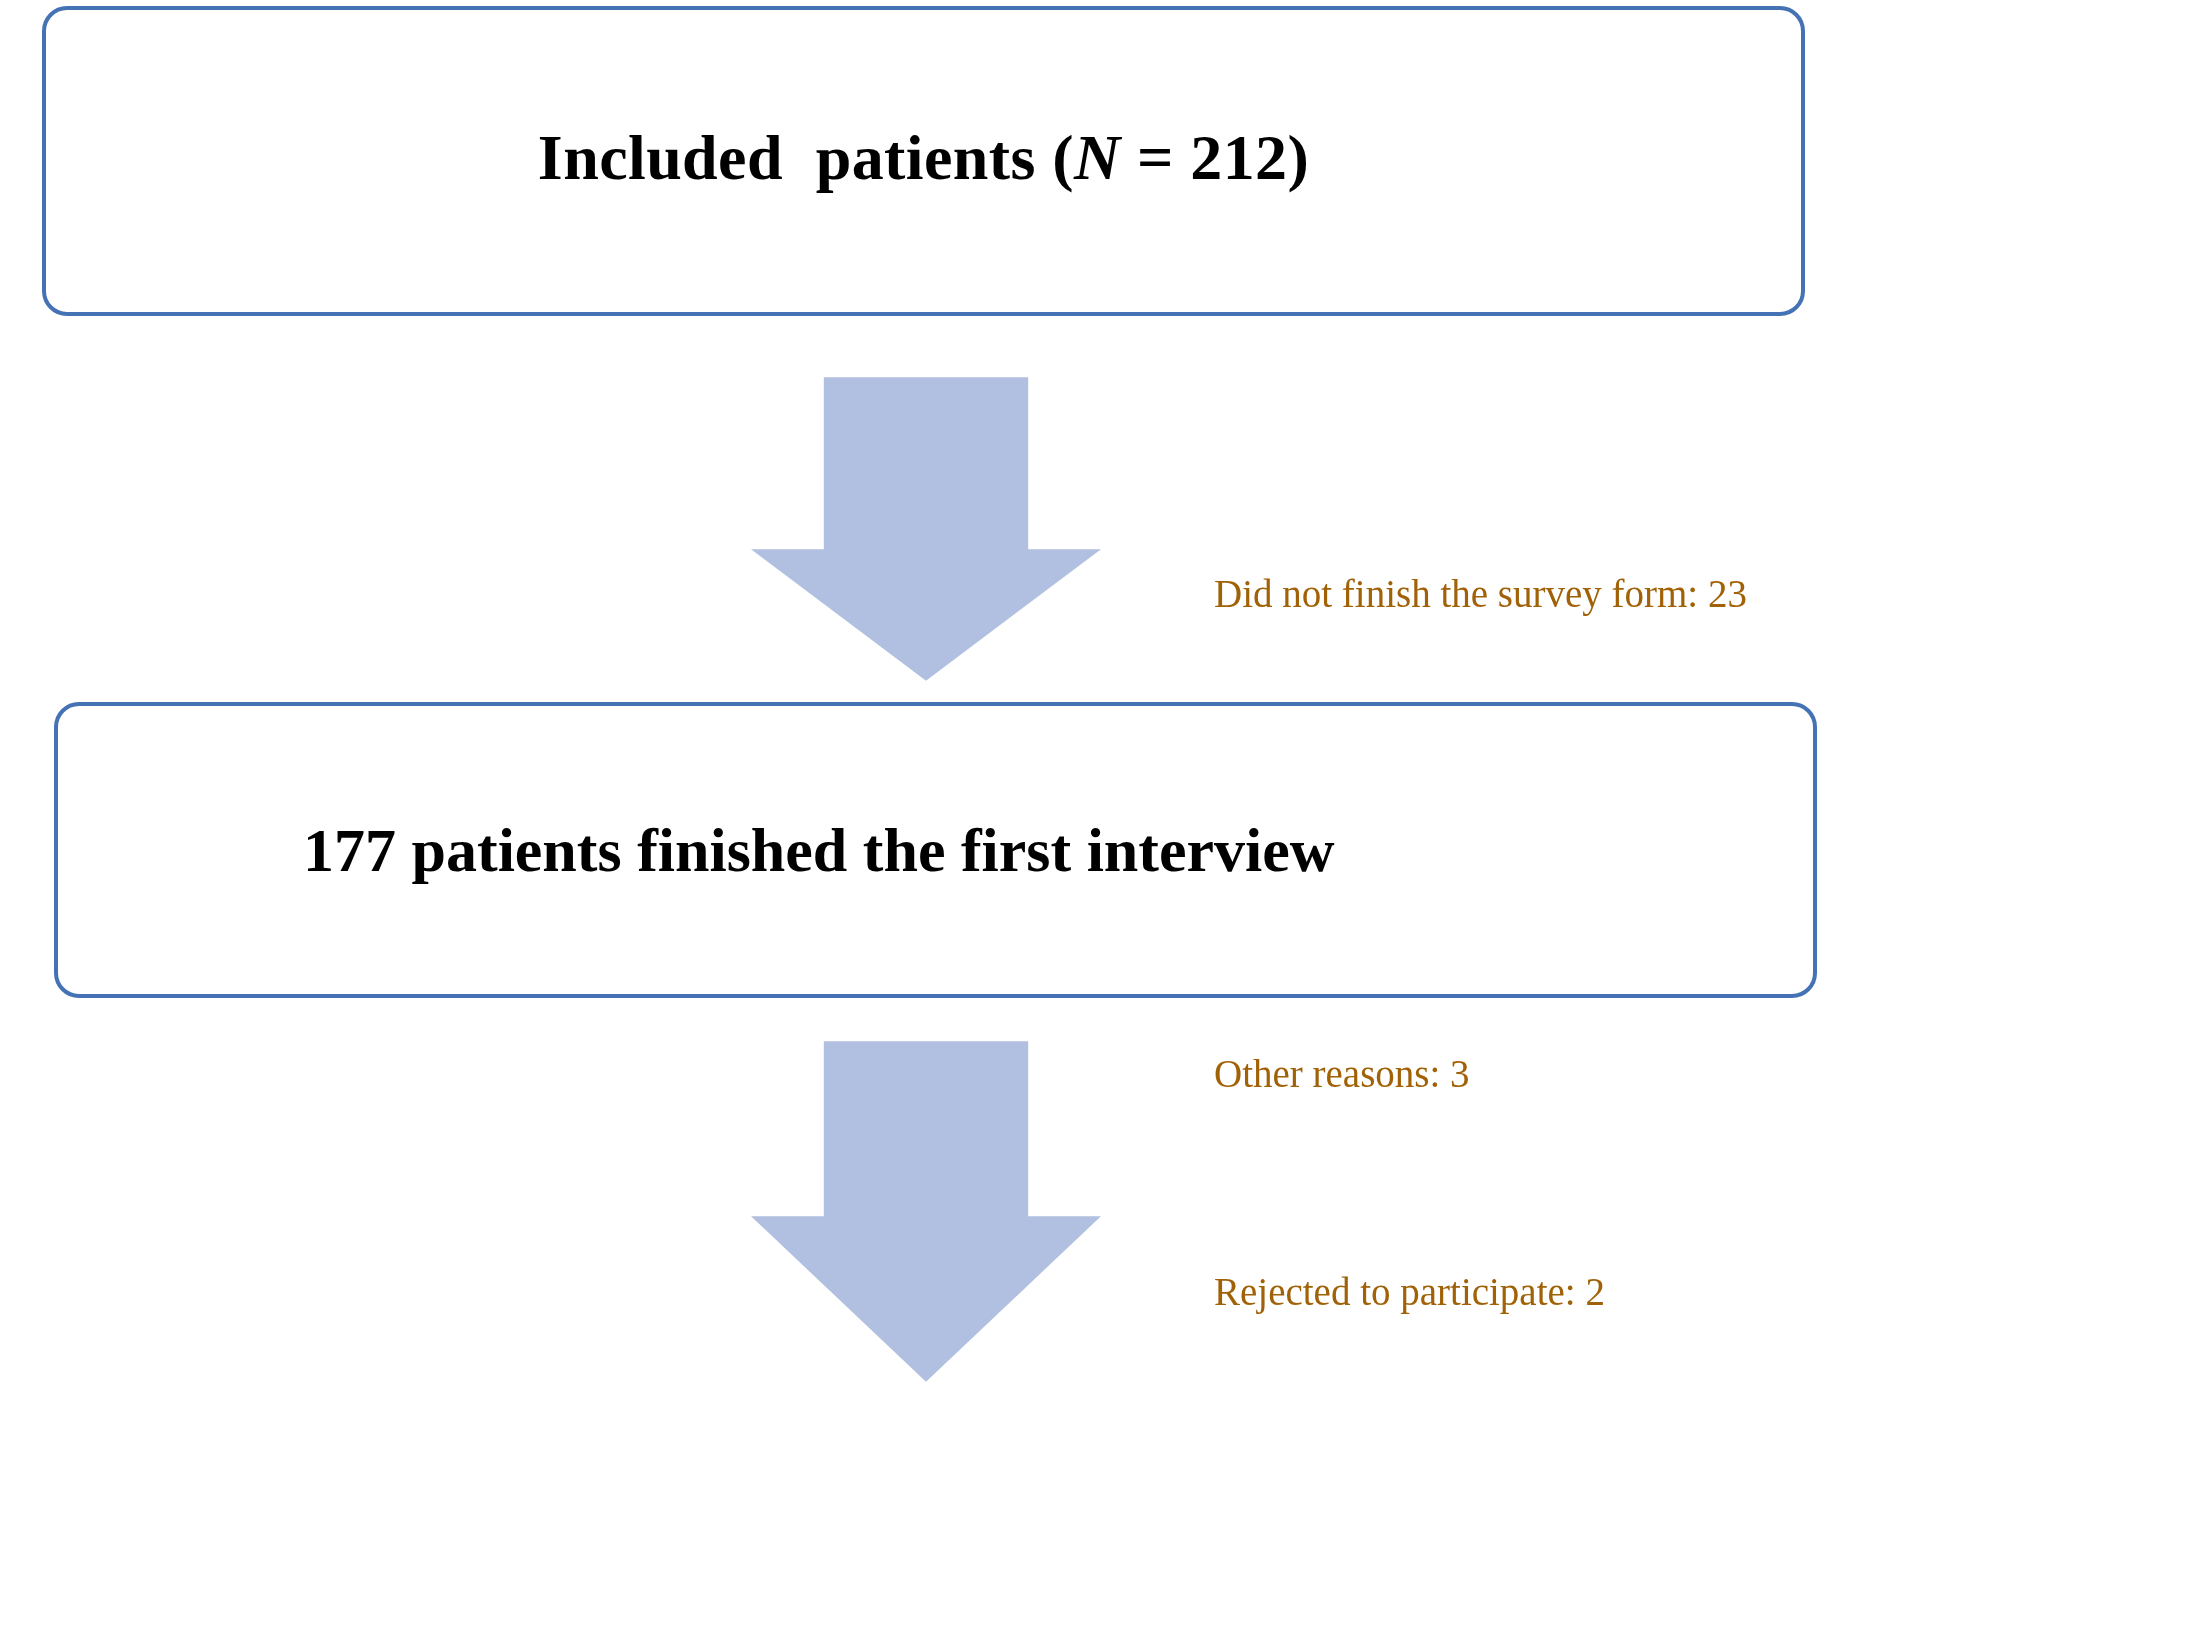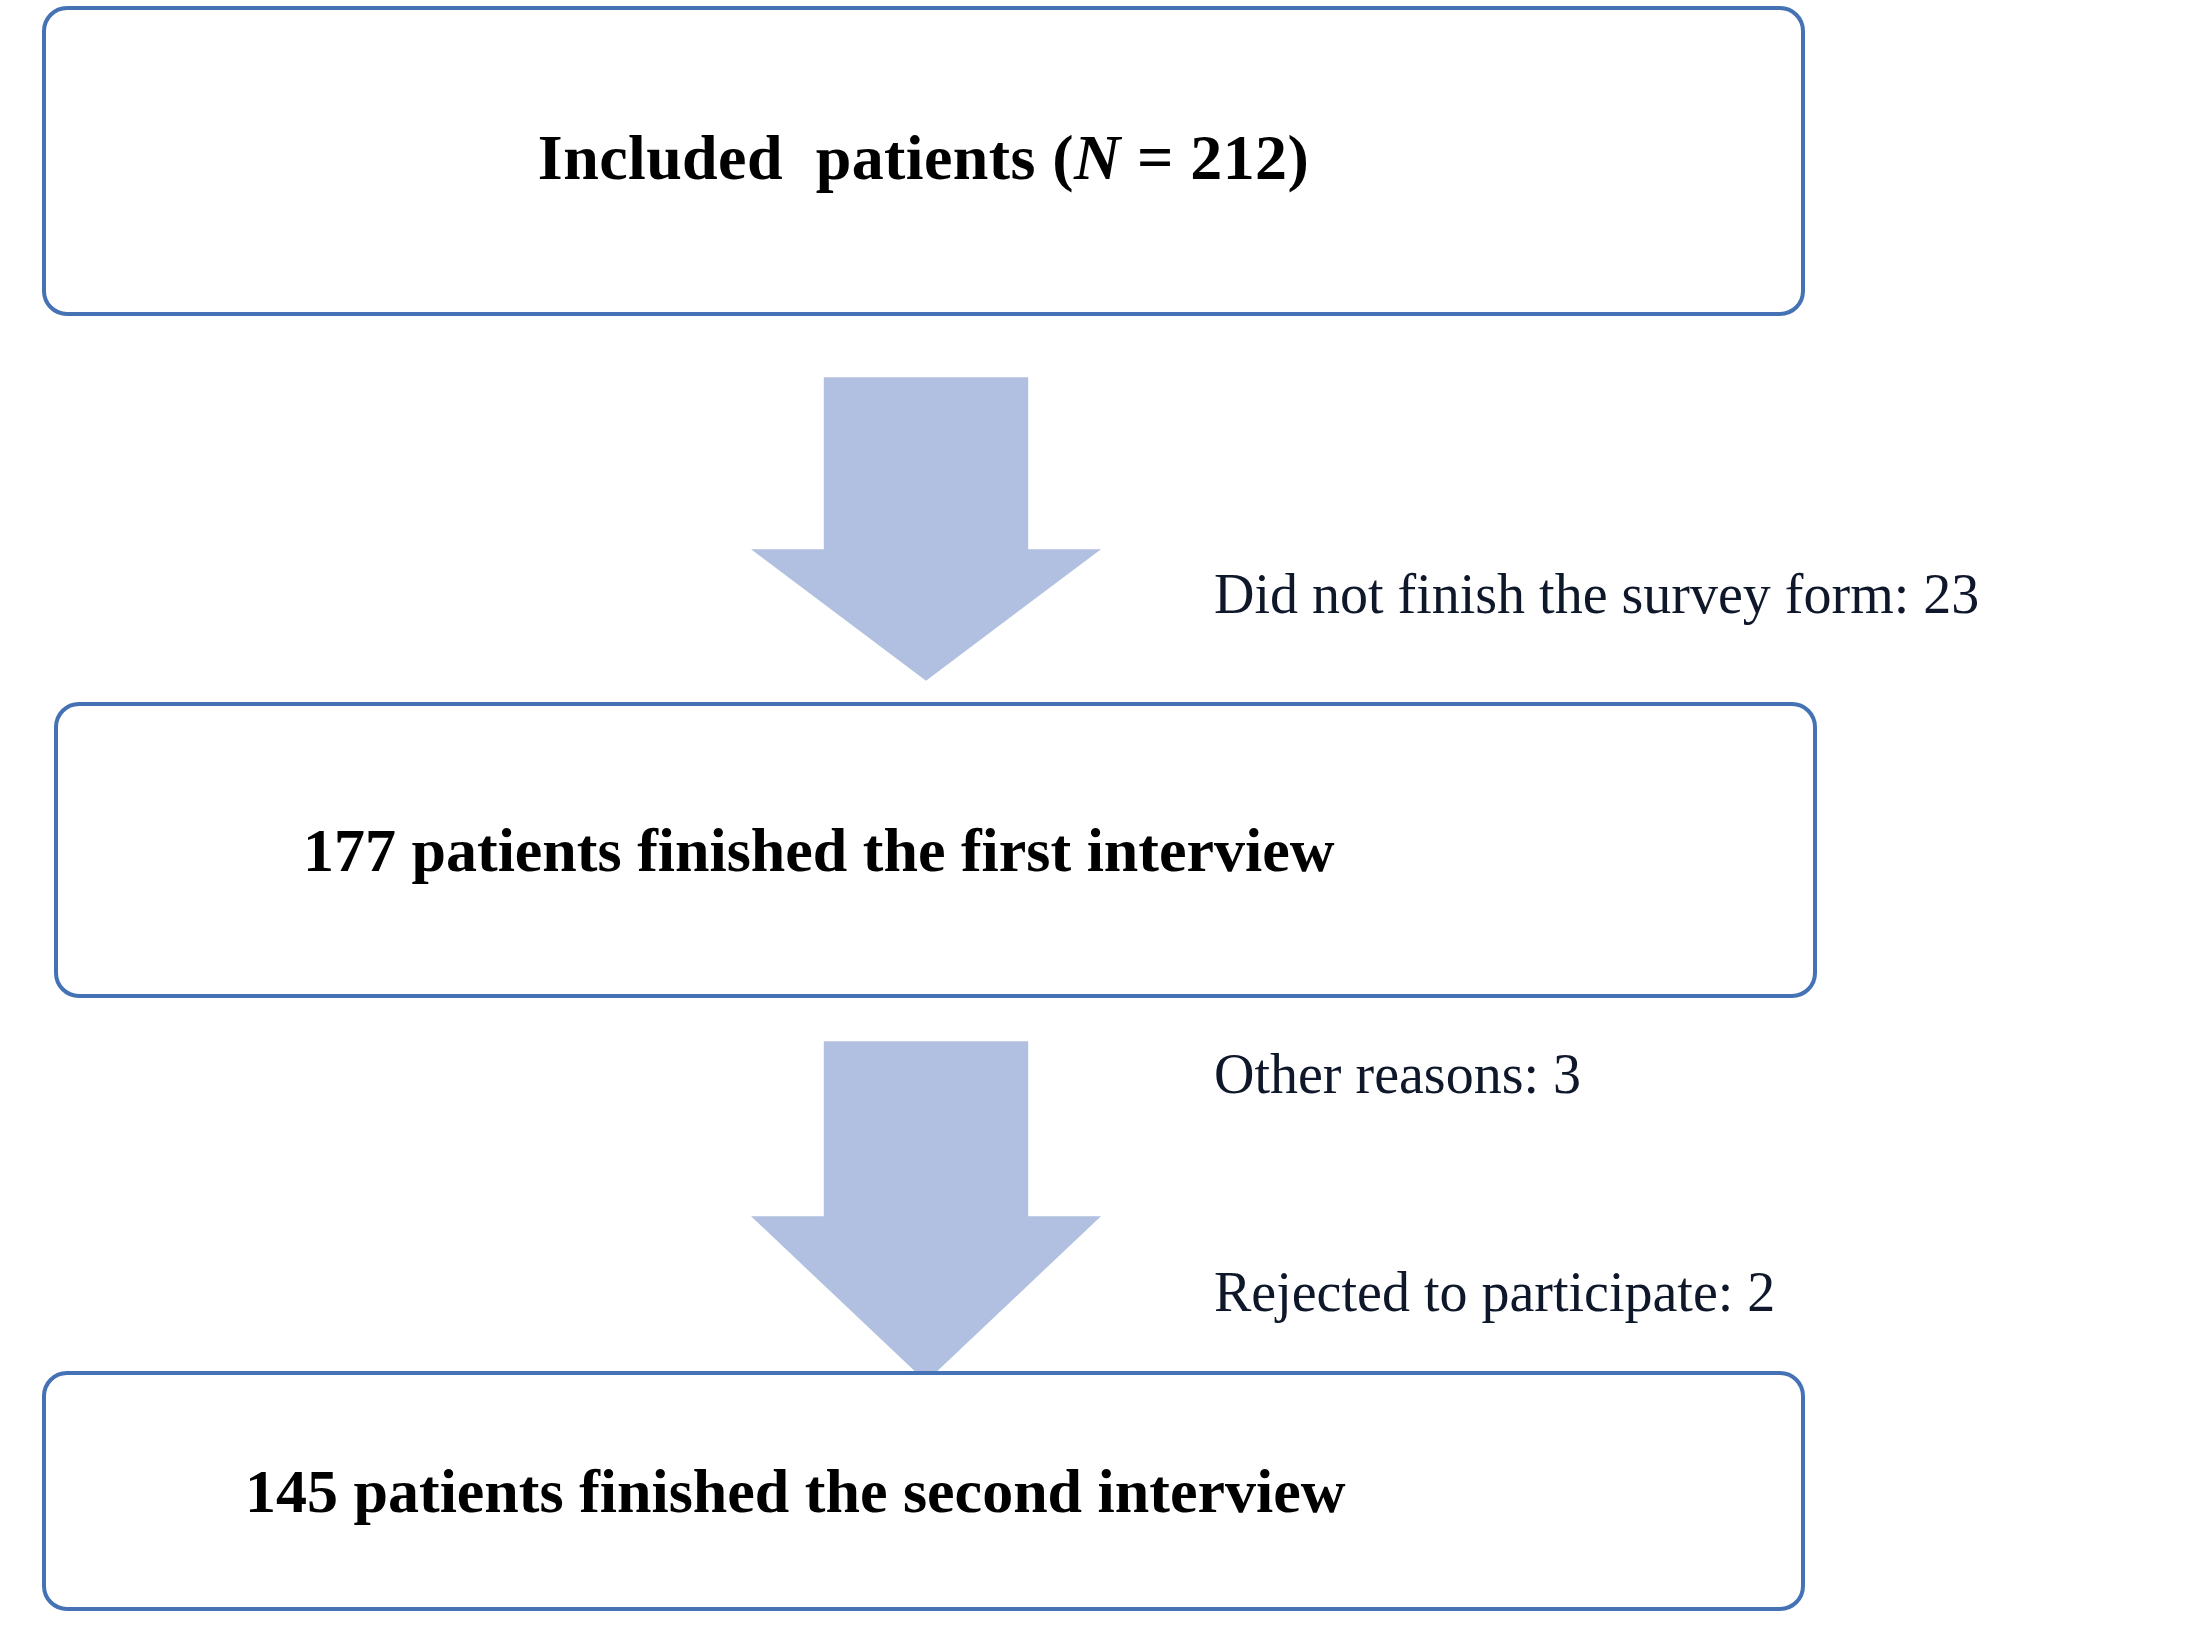--- a/index.html
+++ b/index.html
@@ -95,22 +95,22 @@
     top: 1041px;
     width: 350px;
     height: 341px;
   }
 
   
   .annotation {
     position: absolute;
     font-family: "Liberation Serif", "DejaVu Serif", serif;
     font-weight: normal;
-    color: #0f172a;
-    font-size: 56px;
+    color: #a16207;
+    font-size: 39px;
     line-height: 80px;
     white-space: pre;
   }
   #annot-one {
     left: 1214px;
     top: 394px;
   }
   #annot-two {
     left: 1214px;
     top: 1092px;
@@ -143,18 +143,15 @@
   </div>
 
   <svg class="flow-arrow" id="arrow-two" viewBox="0 0 452 440" aria-hidden="true">
     <polygon points="94,0 358,0 358,226 452,226 226,440 0,226 94,226" fill="#B1C0E0"></polygon>
   </svg>
 
   <div class="annotation" id="annot-two">
     <span class="annot-line">Rejected to participate: 2</span>
   </div>
 
-  <div class="flow-box" id="box-second" style="border-color: rgb(68, 114, 180); background: rgb(255, 255, 255);">
-    <span class="box-text">145 patients finished the second interview</span>
-  </div>
 
 </div>
 
 
 </body></html>

